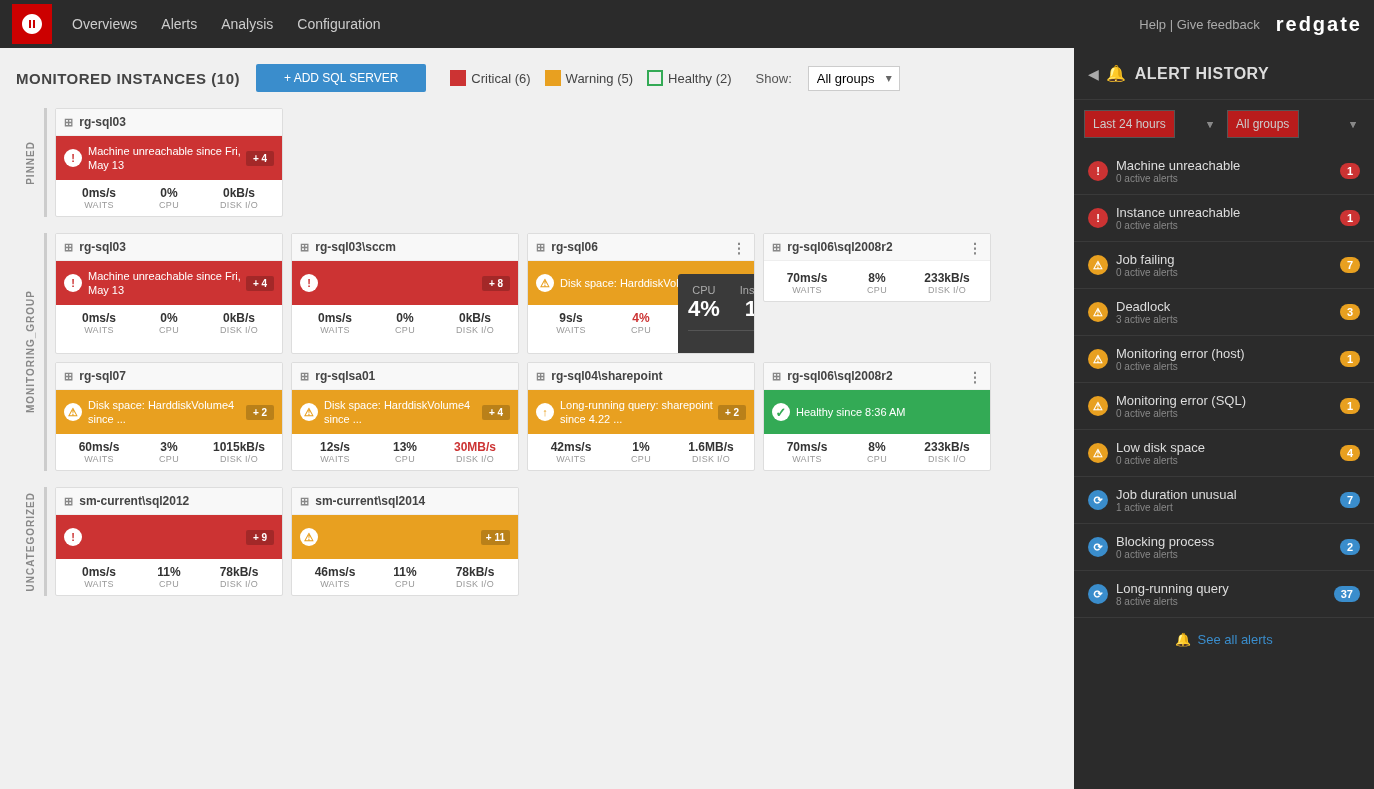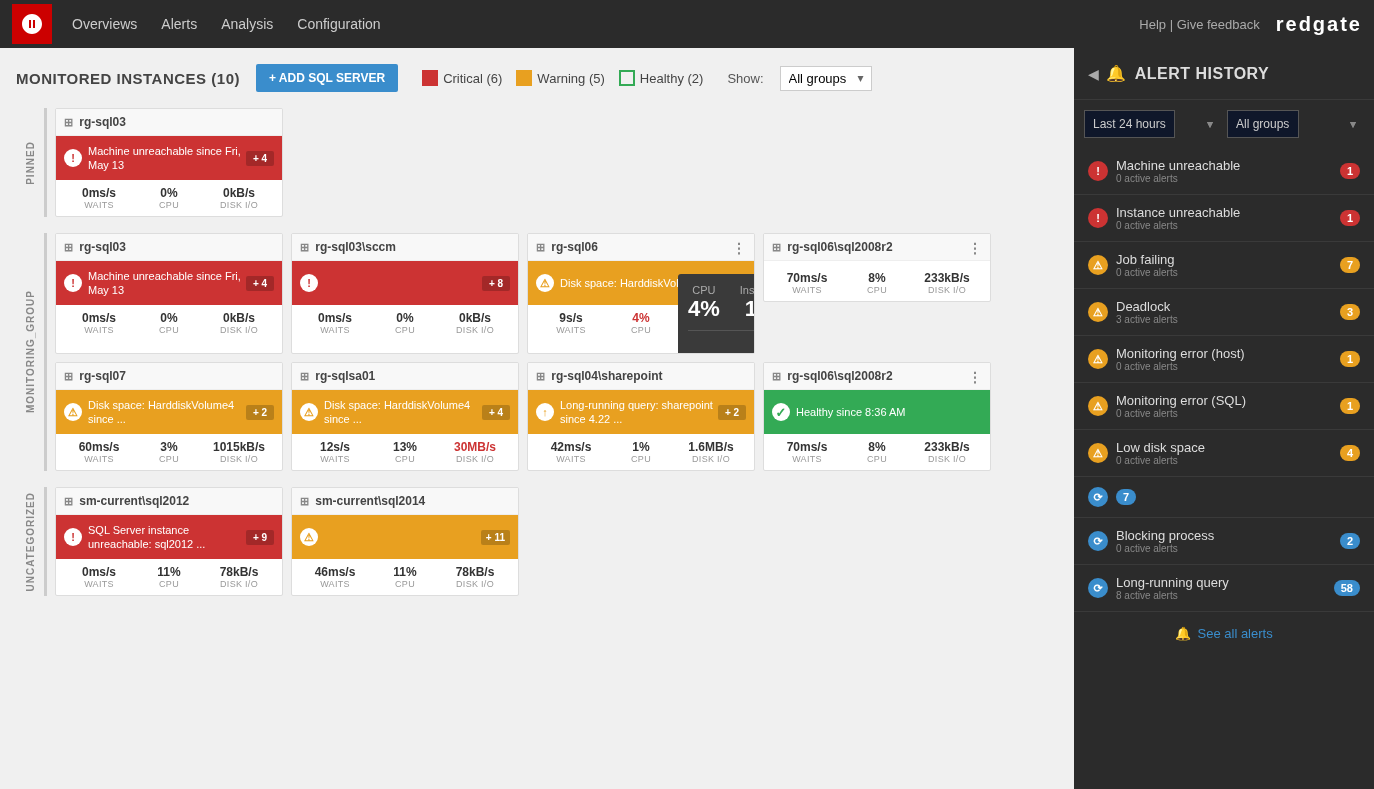--- a/index.html
+++ b/index.html
@@ -67,23 +67,23 @@
       font-size: 15px;
       font-weight: bold;
       color: #444;
       text-transform: uppercase;
       letter-spacing: 0.5px;
     }
     .add-server-btn {
       background: #3a8dcc;
       color: white;
       border: none;
-      padding: 7px 13px;
+      padding: 7px 28px;
       font-size: 12px;
-      font-weight: bold;
+      font-weight: normal;
       cursor: pointer;
       border-radius: 2px;
     }
     .status-filters {
       display: flex;
       align-items: center;
       gap: 14px;
       margin-left: 8px;
     }
     .status-filter {
@@ -288,21 +288,21 @@
       letter-spacing: 0.5px;
     }
     .sidebar-filters {
       display: flex;
       padding: 10px;
       gap: 6px;
     }
     .sidebar-filter-select {
       flex: 1;
       padding: 6px 8px;
-      background: #0f172a;
+      background: #b91c1c;
       border: 1px solid #555;
       color: #ccc;
       font-size: 12px;
       cursor: pointer;
       appearance: none;
       -webkit-appearance: none;
       position: relative;
     }
     .sidebar-select-wrap {
       flex: 1;
@@ -739,21 +739,20 @@
       <div class="instances-grid">
 
         <div class="instance-card">
           <div class="card-header">
             <span class="card-header-icon">⊞</span>
             <span>sm-current\sql2012</span>
           </div>
           <div class="alert-banner critical">
             <div class="alert-banner-content">
               <div class="alert-icon critical">!</div>
-              <span class="alert-text">SQL Server instance unreachable: sql2012 ...</span>
             </div>
             <span class="alert-count">+ 9</span>
           </div>
           <div class="metrics-row">
             <div class="metric">
               <div class="metric-value">0ms/s</div>
               <div class="metric-label">WAITS</div>
             </div>
             <div class="metric">
               <div class="metric-value">11%</div>
@@ -879,39 +878,43 @@
       <div class="alert-item-icon warning">⚠</div>
       <div class="alert-item-content">
         <div class="alert-item-title">Low disk space</div>
         <div class="alert-item-sub">0 active alerts</div>
       </div>
       <span class="alert-item-badge badge-warning">4</span>
     </div>
 
     <div class="alert-item">
       <div class="alert-item-icon blue">⟳</div>
+      <div class="alert-item-content">
+        <div class="alert-item-title">Job duration unusual</div>
+        <div class="alert-item-sub">1 active alert</div>
+      </div>
       <span class="alert-item-badge badge-blue">7</span>
     </div>
 
     <div class="alert-item">
       <div class="alert-item-icon blue">⟳</div>
       <div class="alert-item-content">
         <div class="alert-item-title">Blocking process</div>
         <div class="alert-item-sub">0 active alerts</div>
       </div>
       <span class="alert-item-badge badge-blue">2</span>
     </div>
 
     <div class="alert-item">
       <div class="alert-item-icon blue">⟳</div>
       <div class="alert-item-content">
         <div class="alert-item-title">Long-running query</div>
         <div class="alert-item-sub">8 active alerts</div>
       </div>
-      <span class="alert-item-badge badge-blue">58</span>
+      <span class="alert-item-badge badge-blue">37</span>
     </div>
 
     <div class="see-all-alerts">
       <span>🔔</span>
       <span>See all alerts</span>
     </div>
 
   </div>
 
 </div>

